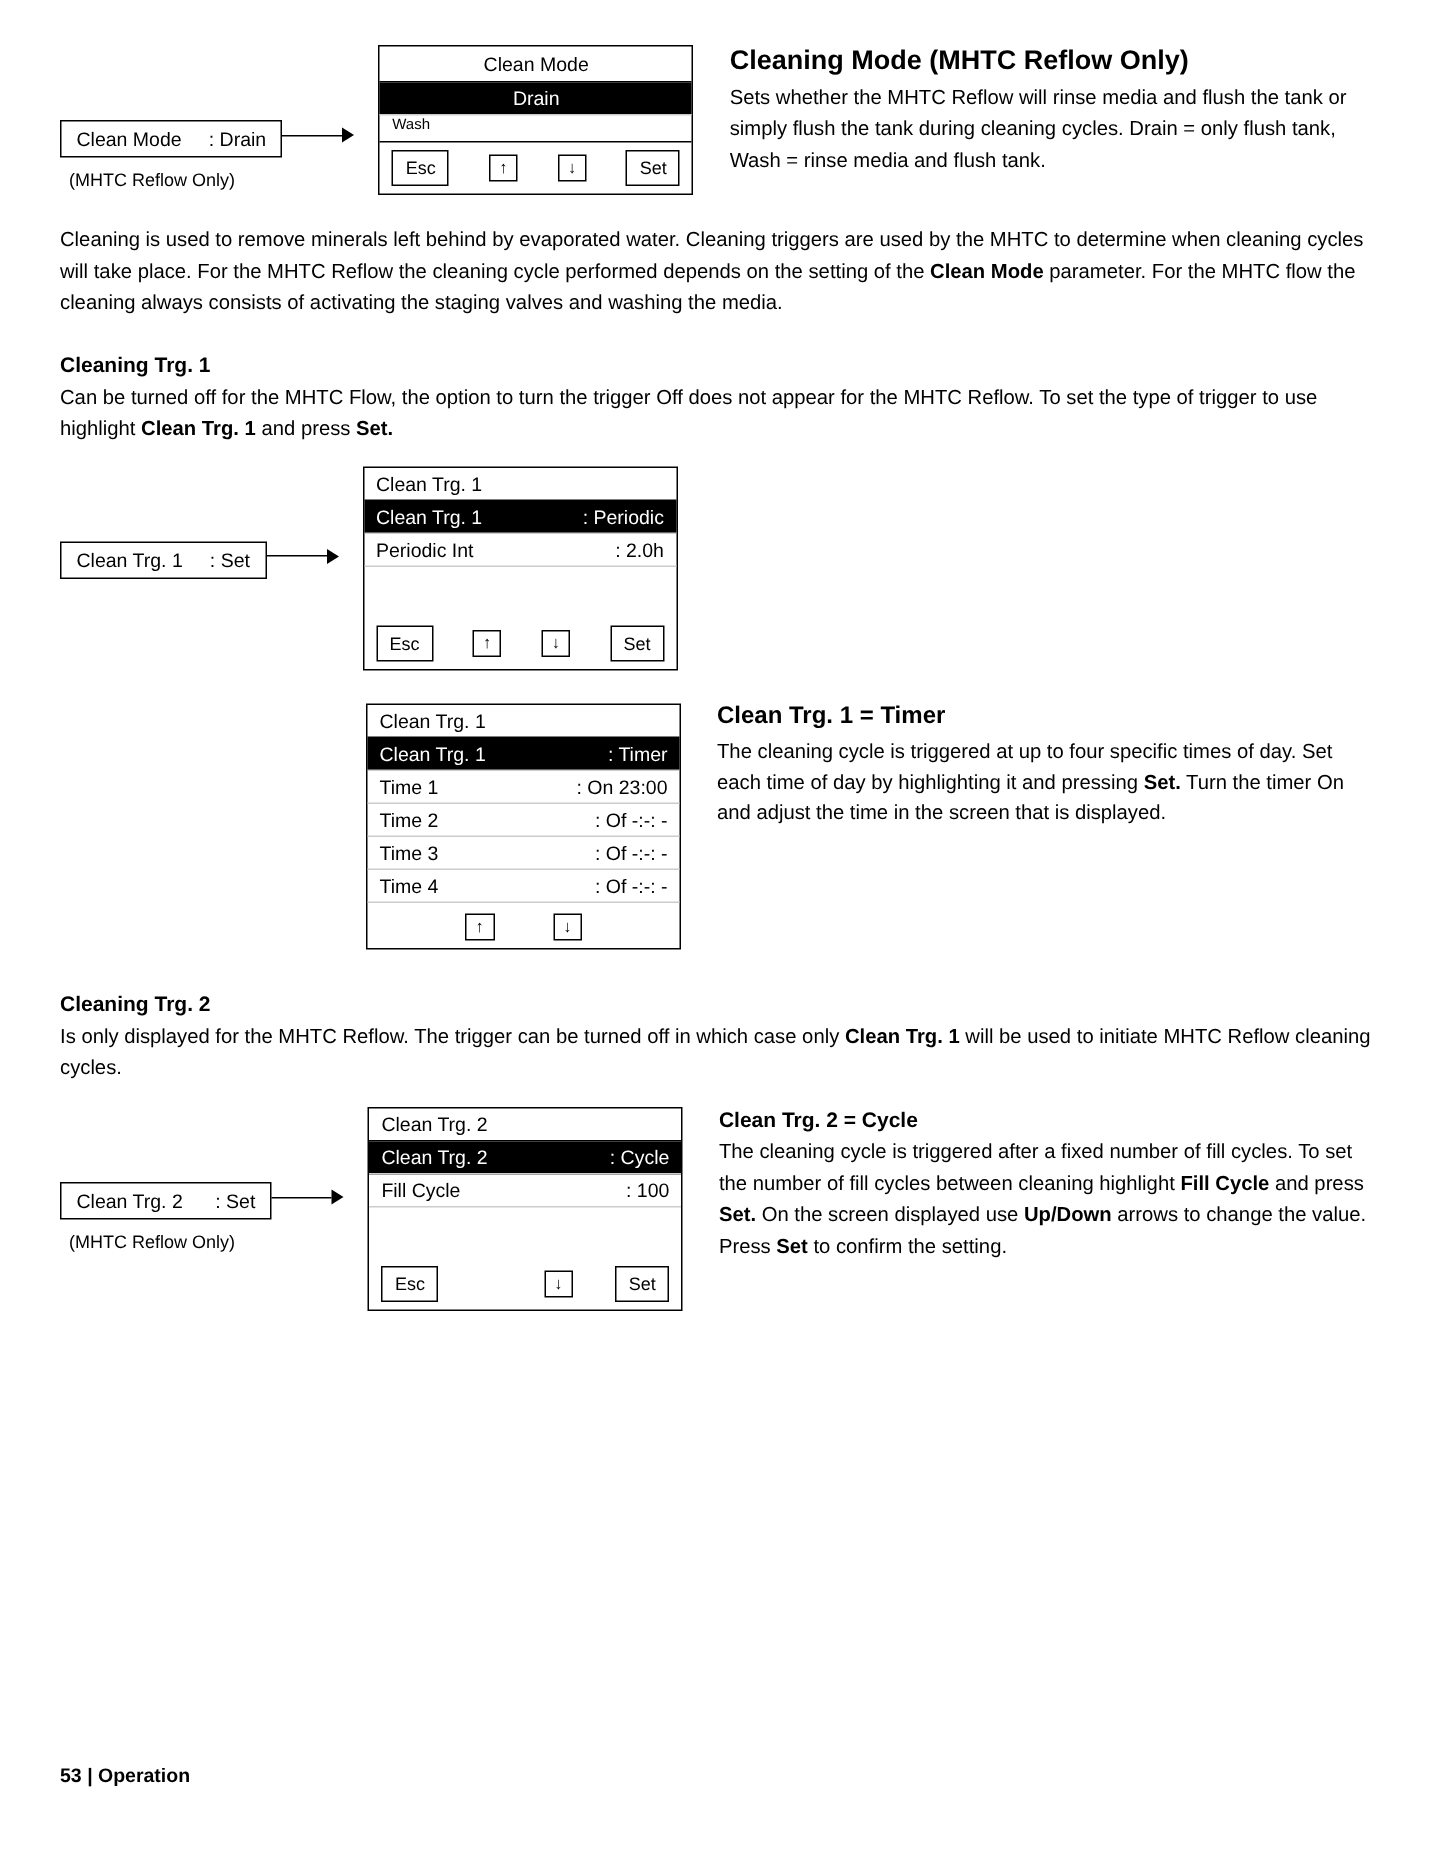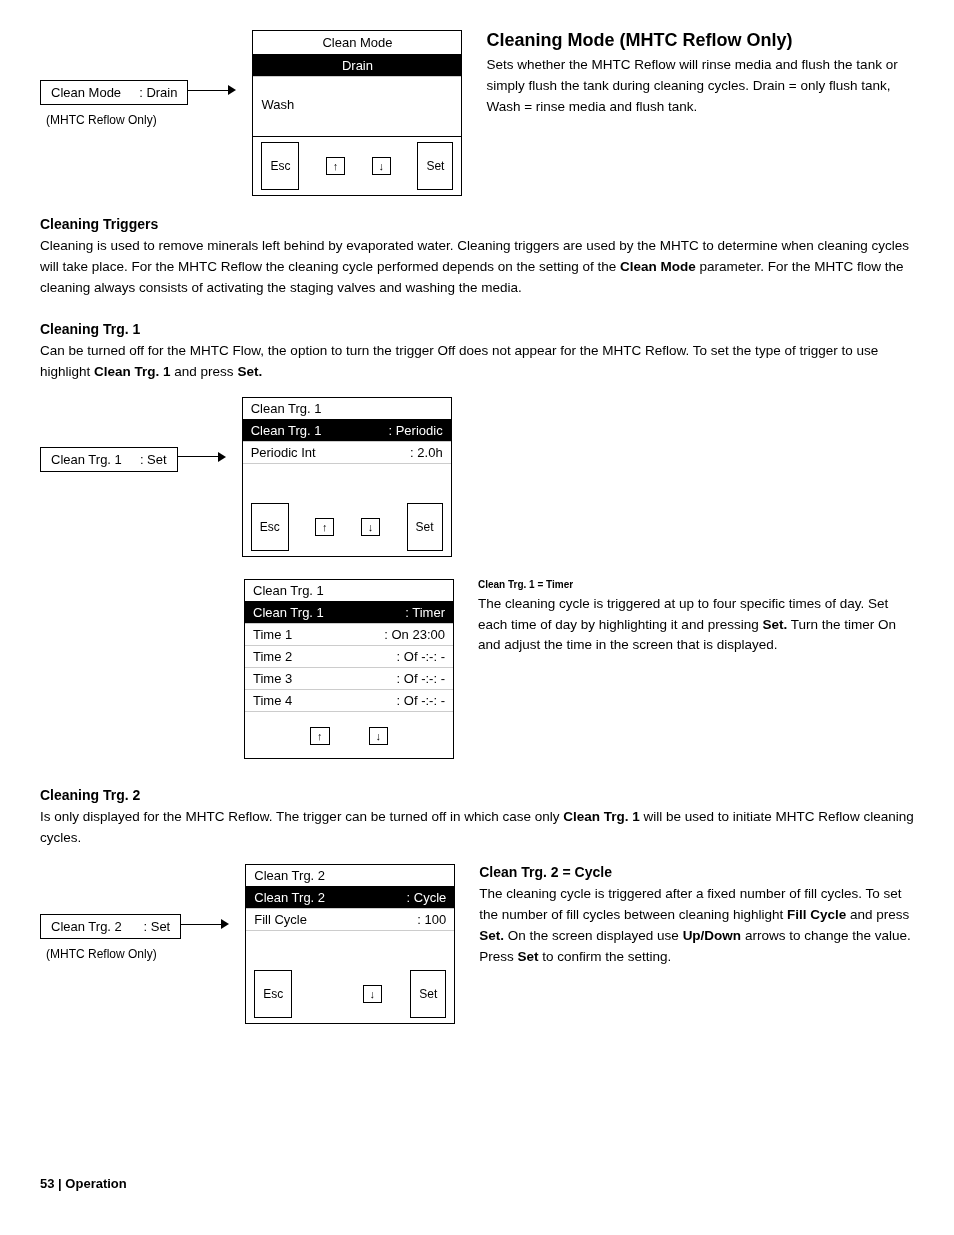--- a/index.html
+++ b/index.html
@@ -43,35 +43,35 @@
       border-bottom: 1px solid #000;
     }
     .menu-box-selected {
       background: #000;
       color: #fff;
       padding: 3px 8px;
       font-size: 13px;
       text-align: center;
     }
     .menu-box-item {
-      padding: 20px 8px;
-      font-size: 13px;
+      padding: 1px 8px;
+      font-size: 10px;
       border-top: 1px solid #ccc;
     }
     .menu-box-buttons {
       display: flex;
       justify-content: space-between;
       align-items: center;
       padding: 5px 8px;
       border-top: 1px solid #000;
       margin-top: 4px;
     }
     .menu-btn {
       border: 1px solid #000;
-      padding: 16px 8px;
+      padding: 4px 8px;
       font-size: 12px;
       background: #fff;
       cursor: pointer;
     }
     .arrow-btn {
       border: 1px solid #000;
       padding: 2px 6px;
       font-size: 11px;
       background: #fff;
       cursor: pointer;
@@ -207,21 +207,20 @@
       </div>
     </div>
 
     <div class="right-desc-col">
       <div class="title" style="font-weight:bold;font-size:18px;margin-bottom:4px;">Cleaning Mode (MHTC Reflow Only)</div>
       <div class="section-text">Sets whether the MHTC Reflow will rinse media and flush the tank or simply flush the tank during cleaning cycles.  Drain = only flush tank, Wash = rinse media and flush tank.</div>
     </div>
   </div>
 
   <div class="section gap-section" style="margin-top:20px;">
-    <div class="section-heading">Cleaning Triggers</div>
     <div class="section-text">
       Cleaning is used to remove minerals left behind by evaporated water. Cleaning triggers are used by the MHTC to determine when cleaning cycles will take place.  For the MHTC Reflow the cleaning cycle performed depends on the setting of the <span class="bold-inline">Clean Mode</span> parameter.  For the MHTC flow the cleaning always consists of activating the staging valves and washing the media.
     </div>
   </div>
 
   <div class="section">
     <div class="section-heading">Cleaning Trg. 1</div>
     <div class="section-text">
       Can be turned off for the MHTC Flow, the option to turn the trigger Off does not appear for the MHTC Reflow.  To set the type of trigger to use highlight <span class="bold-inline">Clean Trg. 1</span> and press <span class="bold-inline">Set.</span>
     </div>
@@ -293,21 +292,21 @@
           </div>
           <div class="trg-menu-buttons">
             <button class="menu-btn" style="visibility:hidden;"></button>
             <button class="arrow-btn">↑</button>
             <button class="arrow-btn">↓</button>
             <button class="menu-btn" style="visibility:hidden;"></button>
           </div>
         </div>
       </div>
       <div class="right-desc-col">
-        <div class="sub-title" style="font-weight:bold;font-size:10px;margin-bottom:4px;">Clean Trg. 1 = Timer</div>
+        <div class="sub-title" style="font-weight:bold;font-size:16px;margin-bottom:4px;">Clean Trg. 1 = Timer</div>
         <div class="section-text">
           The cleaning cycle is triggered at up to four specific times of day.  Set each time of day by highlighting it and pressing <span class="bold-inline">Set.</span>  Turn the timer On and adjust the time in the screen that is displayed.
         </div>
       </div>
     </div>
   </div>
 
   <div class="section" style="margin-top:22px;">
     <div class="section-heading">Cleaning Trg. 2</div>
     <div class="section-text">

